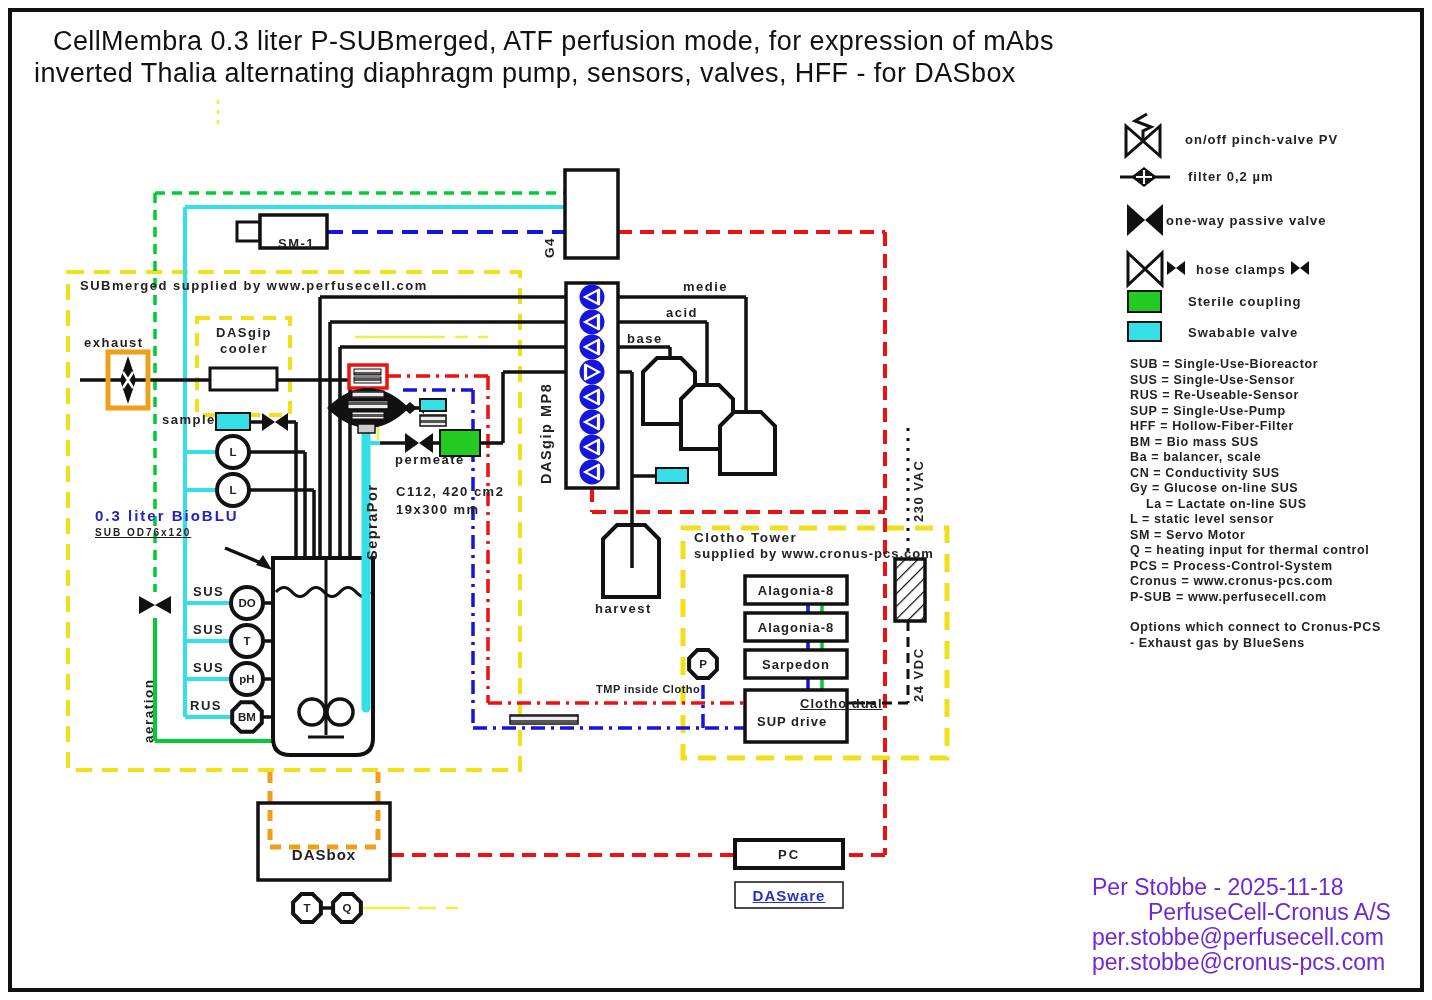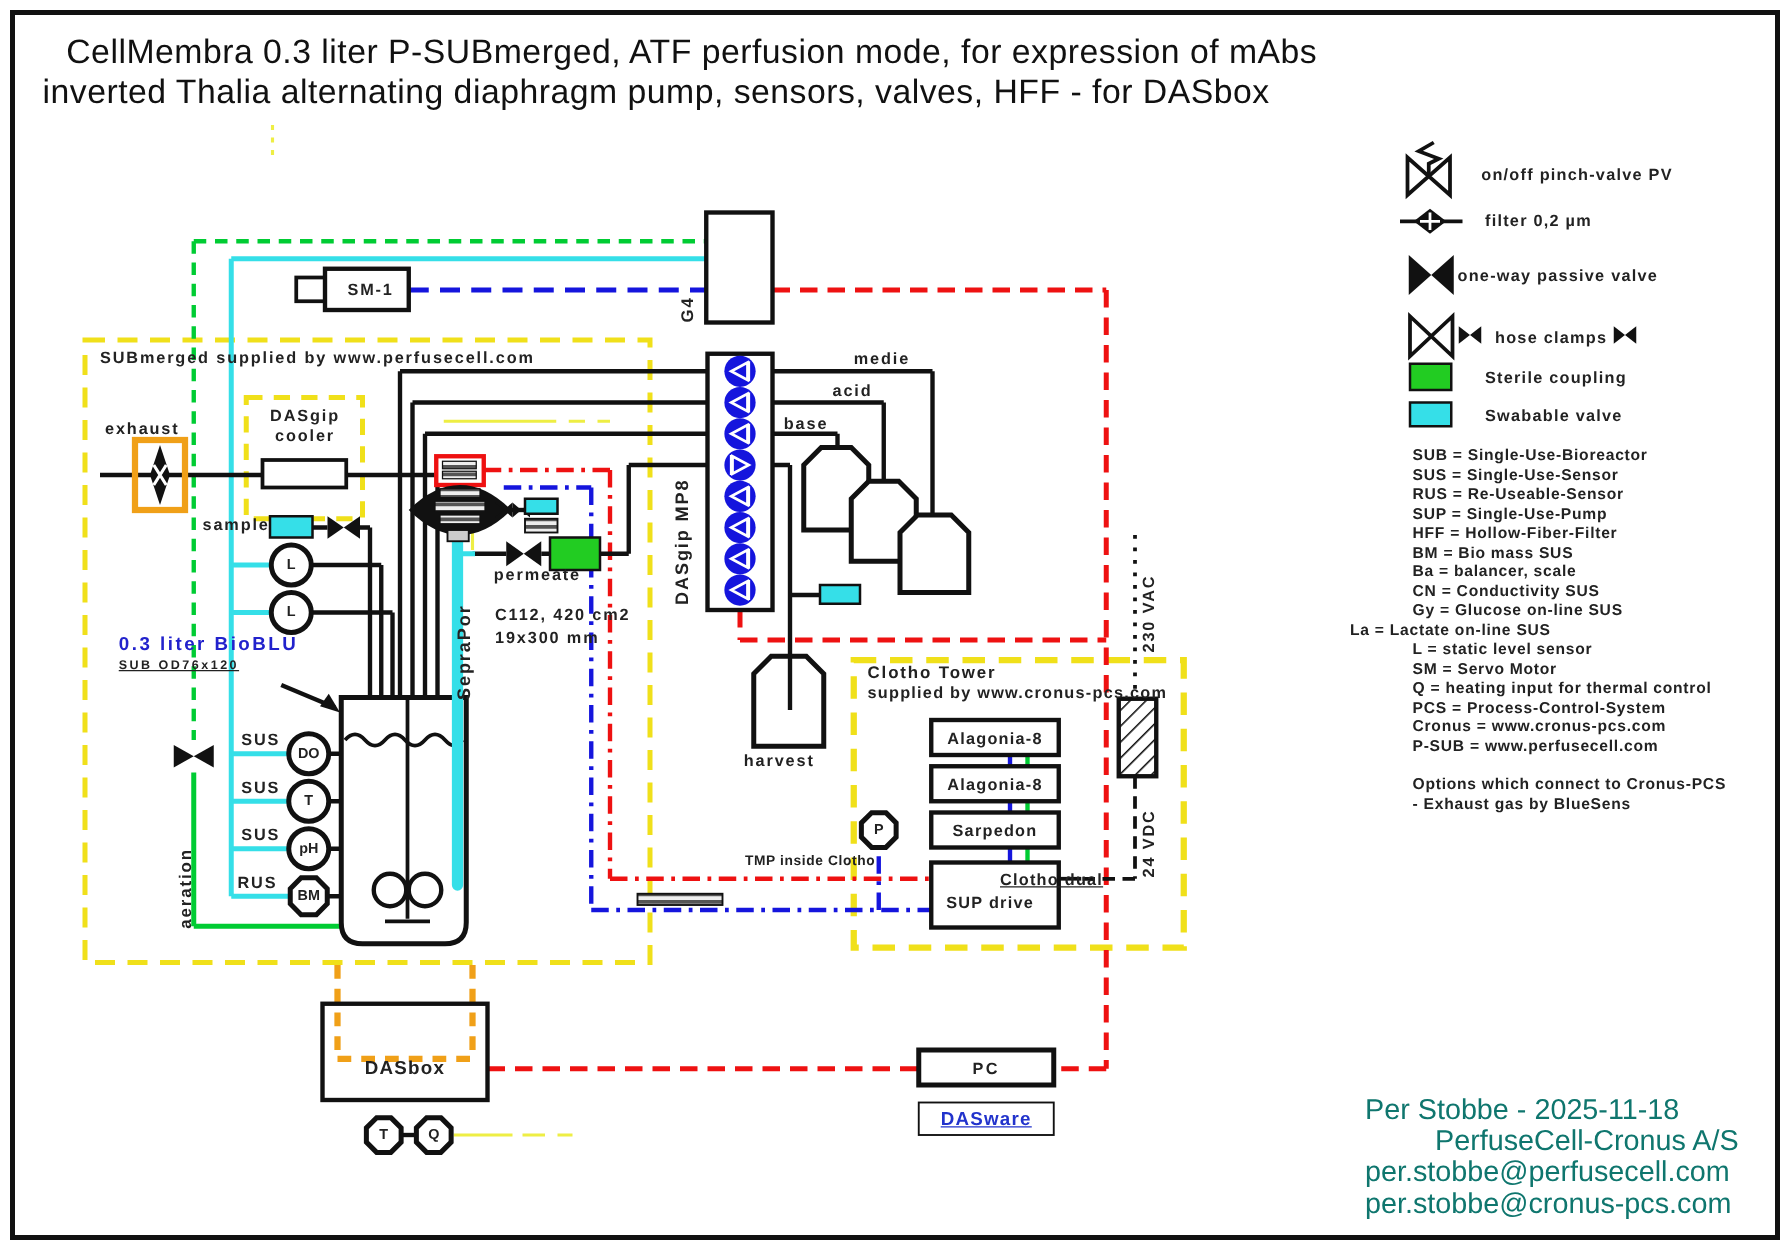--- a/index.html
+++ b/index.html
@@ -3,21 +3,21 @@
 <meta charset="utf-8">
 <style>
   html,body{margin:0;padding:0;background:#fff;}
   #stage{position:relative;width:1432px;height:1000px;background:#fff;overflow:hidden;
          font-family:"Liberation Sans",sans-serif;color:#1a1a1a;}
   .frame{position:absolute;inset:8px;border:4px solid #111;}
   svg{position:absolute;left:0;top:0;}
   .lbl{position:absolute;white-space:nowrap;font-size:13px;letter-spacing:1.5px;color:#222;font-weight:600;}
   .ttl{position:absolute;white-space:nowrap;font-size:27px;letter-spacing:.4px;color:#111;font-weight:400;}
   .ab{position:absolute;white-space:nowrap;font-size:12.5px;letter-spacing:.6px;color:#222;font-weight:600;}
-  .ft{position:absolute;white-space:nowrap;font-size:23px;color:#0f766e;font-weight:400;}
+  .ft{position:absolute;white-space:nowrap;font-size:23px;color:#6d28d9;font-weight:400;}
   .vtxt{position:absolute;writing-mode:vertical-rl;transform:rotate(180deg);white-space:nowrap;
         font-size:13.5px;letter-spacing:1.5px;color:#222;font-weight:600;}
   .cc{display:flex;align-items:center;justify-content:center;text-align:center;}
   .sm{font-size:11.5px;letter-spacing:0;}
 </style>
 </head>
 <body>
 
 <div id="stage">
   <div class="frame"></div>
@@ -254,21 +254,21 @@
   </svg>
 
   <div class="ttl" style="left:18px;top:26px;margin-left:35px;">CellMembra 0.3 liter P-SUBmerged, ATF perfusion mode, for expression of mAbs</div>
   <div class="ttl" style="left:34px;top:58px;">inverted Thalia alternating diaphragm pump, sensors, valves, HFF - for DASbox</div>
 
   <div class="lbl" style="left:80px;top:278px;">SUBmerged supplied by www.perfusecell.com</div>
   <div class="lbl" style="left:84px;top:335px;">exhaust</div>
   <div class="lbl cc" style="left:205px;top:325px;width:78px;">DASgip</div>
   <div class="lbl cc" style="left:205px;top:341px;width:78px;">cooler</div>
   <div class="lbl" style="left:162px;top:412px;">sample</div>
-  <div class="lbl cc" style="left:260px;top:222px;width:73px;height:19px;">SM-1</div>
+  <div class="lbl cc" style="left:260px;top:234px;width:73px;height:19px;">SM-1</div>
   <div class="vtxt" style="left:542px;top:222px;height:36px;">G4</div>
 
   <div class="lbl" style="left:95px;top:507px;color:#2222cc;font-size:15px;letter-spacing:2px;">0.3 liter BioBLU</div>
   <div class="lbl" style="left:95px;top:527px;font-size:10px;letter-spacing:2px;text-decoration:underline;">SUB OD76x120</div>
 
   <div class="lbl" style="left:193px;top:584px;">SUS</div>
   <div class="lbl" style="left:193px;top:622px;">SUS</div>
   <div class="lbl" style="left:193px;top:660px;">SUS</div>
   <div class="lbl" style="left:190px;top:698px;">RUS</div>
   <div class="vtxt" style="left:141px;top:638px;height:105px;">aeration</div>
@@ -318,21 +318,21 @@
 
   <div class="ab" style="left:1130px;top:357px;">SUB = Single-Use-Bioreactor</div>
   <div class="ab" style="left:1130px;top:373px;">SUS = Single-Use-Sensor</div>
   <div class="ab" style="left:1130px;top:388px;">RUS = Re-Useable-Sensor</div>
   <div class="ab" style="left:1130px;top:404px;">SUP = Single-Use-Pump</div>
   <div class="ab" style="left:1130px;top:419px;">HFF = Hollow-Fiber-Filter</div>
   <div class="ab" style="left:1130px;top:435px;">BM = Bio mass SUS</div>
   <div class="ab" style="left:1130px;top:450px;">Ba = balancer, scale</div>
   <div class="ab" style="left:1130px;top:466px;">CN = Conductivity SUS</div>
   <div class="ab" style="left:1130px;top:481px;">Gy = Glucose on-line SUS</div>
-  <div class="ab" style="left:1080px;top:497px;">La = Lactate on-line SUS</div>
+  <div class="ab" style="left:1146px;top:497px;">La = Lactate on-line SUS</div>
   <div class="ab" style="left:1130px;top:512px;">L = static level sensor</div>
   <div class="ab" style="left:1130px;top:528px;">SM = Servo Motor</div>
   <div class="ab" style="left:1130px;top:543px;">Q = heating input for thermal control</div>
   <div class="ab" style="left:1130px;top:559px;">PCS = Process-Control-System</div>
   <div class="ab" style="left:1130px;top:574px;">Cronus = www.cronus-pcs.com</div>
   <div class="ab" style="left:1130px;top:590px;">P-SUB = www.perfusecell.com</div>
 
   <div class="ab" style="left:1130px;top:620px;">Options which connect to Cronus-PCS</div>
   <div class="ab" style="left:1130px;top:636px;">- Exhaust gas by BlueSens</div>
 

